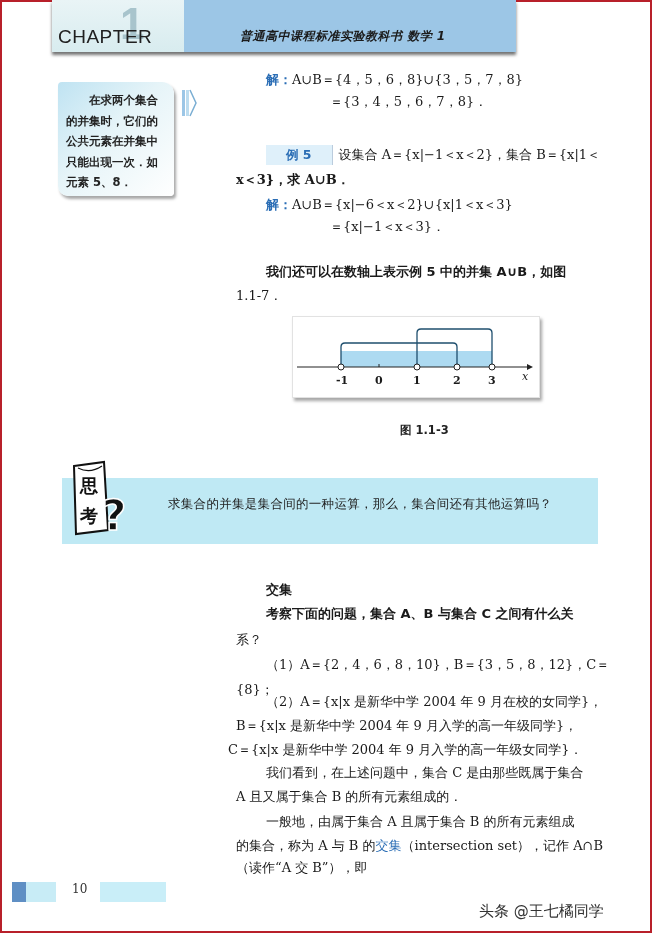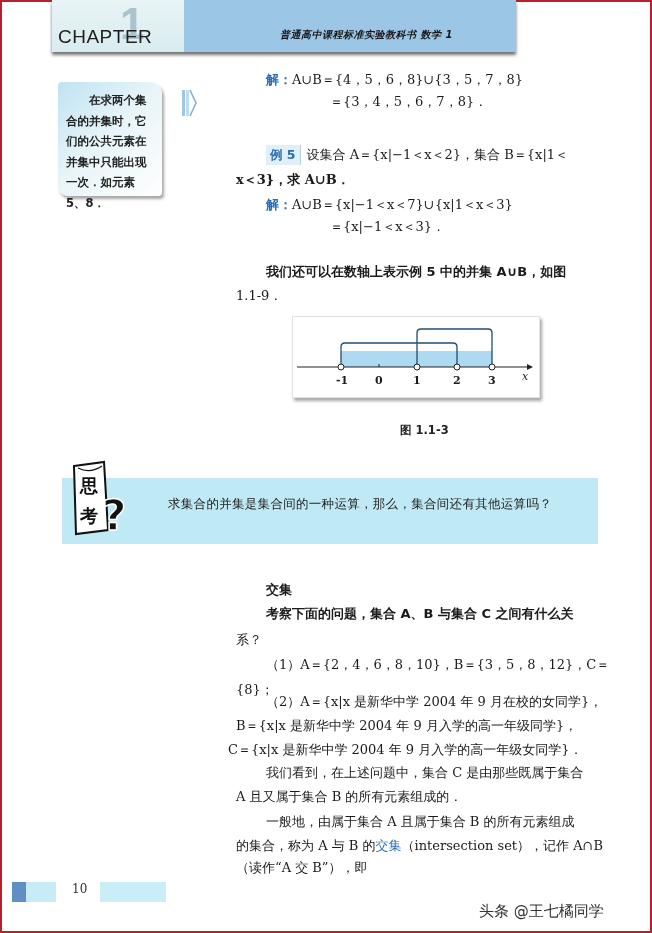--- a/index.html
+++ b/index.html
@@ -28,46 +28,46 @@
   }
   .chapter-num {
     position: absolute; left: 68px; top: 2px; font-size: 44px; font-weight: bold;
     color: #a8c4cc; font-family: "Liberation Sans", sans-serif; line-height: 1;
   }
   .chapter-label {
     position: absolute; left: 6px; top: 26px; font-size: 19px;
     font-family: "Liberation Sans", sans-serif; color: #202020; letter-spacing: 0.5px;
   }
   .book-title {
-    position: absolute; left: 56px; top: 28px; font-size: 10px; font-weight: bold; font-style: italic;
-    font-family: "DejaVu Sans", sans-serif; color: #1b1b1b; letter-spacing: 0.5px; margin-left: 40px;
+    position: absolute; left: 56px; top: 28px; font-size: 12px; font-weight: bold; font-style: italic;
+    font-family: "DejaVu Sans", sans-serif; color: #1b1b1b; letter-spacing: 0.5px;
   }
   
   .note {
-    position: absolute; left: 58px; top: 82px; width: 104px; height: 114px;
+    position: absolute; left: 58px; top: 82px; width: 116px; height: 114px;
     background: linear-gradient(135deg, #bfe3f2 0%, #e6f4f8 45%, #ffffff 100%);
     border-radius: 4px 12px 4px 10px;
     box-shadow: 2px 3px 3px rgba(0,0,0,0.35);
     font-family: "DejaVu Sans", sans-serif; font-weight: bold; font-size: 11.5px; line-height: 20.5px;
     padding: 8px 8px 0 8px; box-sizing: border-box; color: #222;
     text-indent: 2em;
   }
   .note-tab {
     position: absolute; left: 182px; top: 88px; width: 16px; height: 30px;
   }
   
   .txt {
     position: absolute; font-size: 13px; line-height: 20px; white-space: nowrap;
     font-family: "DejaVu Serif", serif; color: #1a1a1a;
   }
   .blue { color: #2a6db5; font-weight: bold; }
   .bluechar { color: #2a6db5; }
   .ex-label {
     display: inline-block; background: #dff0fa; color: #2a6db5; font-weight: bold;
-    padding: 0 4px; border-right: 1px solid #bcd; margin-right: 6px;
+    padding: 0 20px; border-right: 1px solid #bcd; margin-right: 6px;
     font-family: "DejaVu Sans", sans-serif; font-size: 12.5px;
   }
   .bold { font-weight: bold; font-family: "DejaVu Sans", sans-serif; }
   
   .figure {
     position: absolute; left: 292px; top: 316px; width: 246px; height: 80px;
     background: #ffffff; box-shadow: 2px 3px 3px rgba(0,0,0,0.35);
     border: 1px solid #e2e2e2;
   }
   .fig-caption {
@@ -119,26 +119,26 @@
 <div class="txt" style="left:266px; top:70px;text-align:center;">
   <span class="blue">解：</span><span>A∪B＝{4，5，6，8}∪{3，5，7，8}</span>
 </div>
 <div class="txt" style="left:330px; top:92px;">＝{3，4，5，6，7，8}．</div>
 
 <div class="txt" style="left:266px; top:145px;">
   <span class="ex-label">例 5</span><span>设集合 A＝{x|−1＜x＜2}，集合 B＝{x|1＜</span>
 </div>
 <div class="txt" style="left:236px; top:170px;font-weight:bold;">x＜3}，求 A∪B．</div>
 <div class="txt" style="left:266px; top:195px;">
-  <span class="blue">解：</span><span>A∪B＝{x|−1＜x＜7}∪{x|1＜x＜3}</span>
+  <span class="blue">解：</span><span>A∪B＝{x|−6＜x＜2}∪{x|1＜x＜3}</span>
 </div>
 <div class="txt" style="left:330px; top:217px;">＝{x|−1＜x＜3}．</div>
 
 <div class="txt bold" style="left:266px; top:262px;">我们还可以在数轴上表示例 5 中的并集 A∪B，如图</div>
-<div class="txt" style="left:236px; top:286px;">1.1-9．</div>
+<div class="txt" style="left:236px; top:286px;">1.1-7．</div>
 
 <div class="figure">
   <svg width="246" height="80" viewBox="0 0 246 80">
     <rect x="48" y="34" width="151" height="16" fill="#9fd3ee" opacity="0.85"></rect>
     <path d="M48 50 V30 Q48 26 52 26 H160 Q164 26 164 30 V50" fill="none" stroke="#1f4f6e" stroke-width="1.3"></path>
     <path d="M124 50 V16 Q124 12 128 12 H195 Q199 12 199 16 V50" fill="none" stroke="#1f4f6e" stroke-width="1.3"></path>
     <line x1="4" y1="50" x2="234" y2="50" stroke="#222" stroke-width="1.2"></line>
     <polygon points="234,47 240,50 234,53" fill="#222"></polygon>
     <circle cx="48" cy="50" r="3" fill="#fff" stroke="#222" stroke-width="1"></circle>
     <circle cx="124" cy="50" r="3" fill="#fff" stroke="#222" stroke-width="1"></circle>

